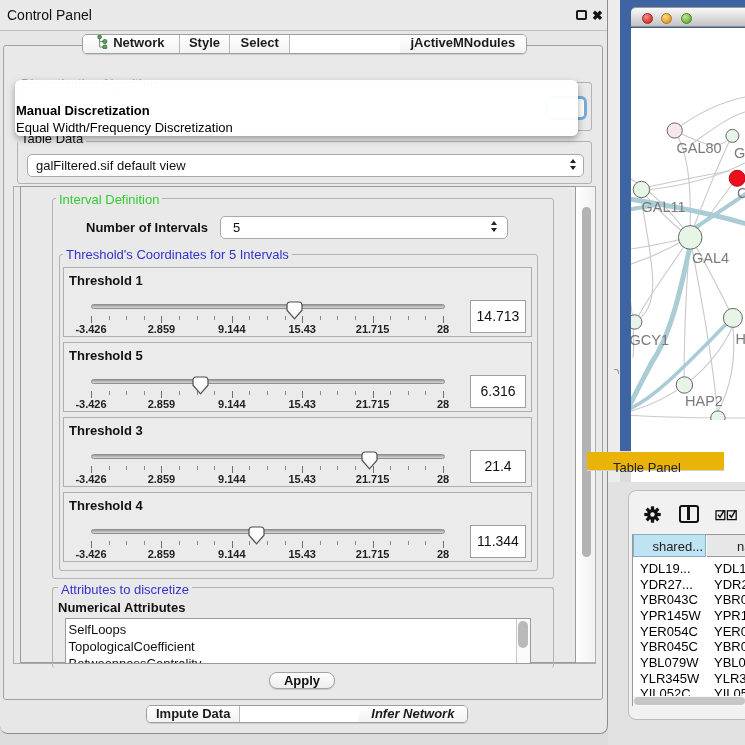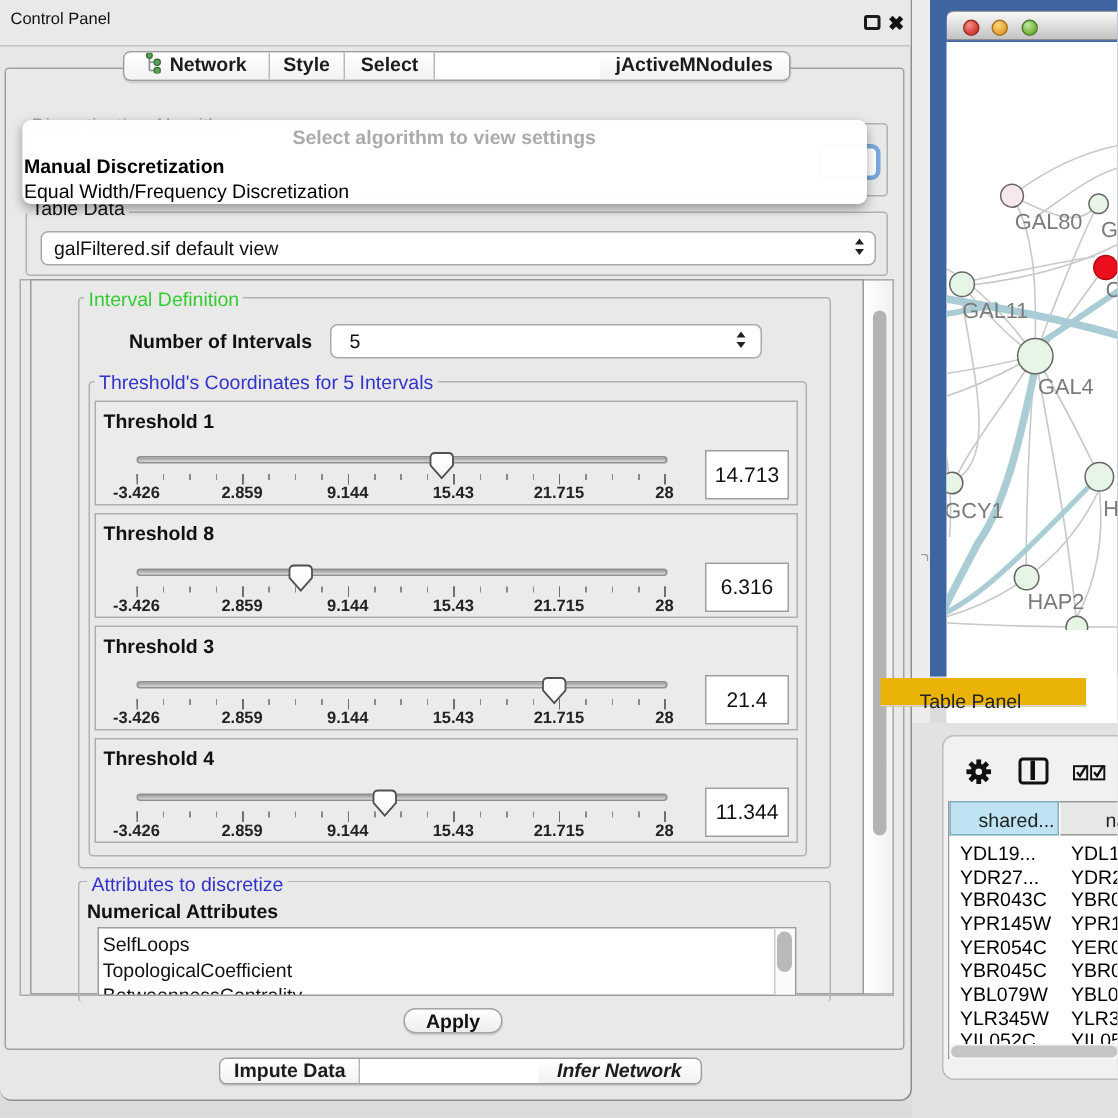--- a/index.html
+++ b/index.html
@@ -6,21 +6,21 @@
   html,body { width:745px; height:745px; overflow:hidden; background:#dcdcdc;
     font-family:"Liberation Sans", sans-serif; }
   .abs { position:absolute; }
   #stage { position:relative; width:745px; height:745px; }
   
   #cpwin { left:0; top:0; width:608px; height:734px; background:#e7e7e7;
     border:1px solid #8e8e8e; border-left:none; border-top:none;
     border-radius:0 0 8px 8px; }
   #titlebar { left:0; top:0; width:607px; height:31px; background:#e9e9e9;
     border-bottom:1px solid #c0c0c0; }
-  #titlebar .t { position:absolute; left:7px; top:7px; font-size:11px; color:#111; }
+  #titlebar .t { position:absolute; left:7px; top:7px; font-size:14px; color:#111; }
   #minbox { left:576px; top:10px; width:11px; height:10px; border:2px solid #1a1a1a; border-radius:2px; }
   #closex { left:592px; top:8px; font-size:13px; font-weight:bold; color:#111; }
   
   .tabstrip { height:21px; background:#fff; border:1px solid #9e9e9e; border-radius:5px;
     display:flex; overflow:hidden; box-shadow:0 1px 1px rgba(0,0,0,0.12); }
   .tabstrip .seg { height:100%; display:flex; align-items:flex-start; justify-content:center;
     font-size:13px; font-weight:600; color:#1c1c1c; border-right:1px solid #b9b9b9;
     background:linear-gradient(#ffffff,#f2f2f2); }
   .tabstrip .seg:last-child { border-right:none; }
   .tabstrip .seg.sel { background:linear-gradient(#7e7e7e,#6d6d6d); color:#e9e9e9; border-right:none;margin-top:31px; }
@@ -115,21 +115,20 @@
     <div class="seg" style="width:60px;">Select</div>
     <div class="seg sel" style="width:110px;">Cyni Toolbox</div>
     <div class="seg" style="width:127px;">jActiveMNodules</div>
   </div>
 
   <div class="abs group" style="left:17px; top:82px; width:575px; height:49px;"></div>
   <div class="abs" style="left:21px; top:76px; font-size:13px; color:#a5a5a5; background:transparent;">Discretization Algorithm</div>
   <div class="abs" style="left:545px; top:96px; width:42px; height:24px; background:#fff; border:3px solid #7aa9d8; border-radius:6px;"></div>
 
   <div class="abs" id="popup">
-    <div class="abs" style="left:180px; top:4px; width:220px; font-size:13px; color:#ababab; font-weight:600;">Select algorithm to view settings</div>
     <div class="abs" style="left:1px; top:23px; font-size:13px; font-weight:bold; color:#000;">Manual Discretization</div>
     <div class="abs" style="left:1px; top:40px; font-size:13px; color:#000;">Equal Width/Frequency Discretization</div>
   </div>
 
   <div class="abs group" style="left:17px; top:141px; width:575px; height:43px;"></div>
   <div class="abs gtitle" style="left:18px; top:131px; color:#111;">Table Data</div>
   <div class="abs combo" style="left:27px; top:154px; width:557px; height:23px;">
     <span class="cv">galFiltered.sif default view</span>
     <div class="updown" style="right:5px; top:4px;">
         <div class="u"></div>
@@ -172,21 +171,21 @@
           <linearGradient id="tg1" x1="0" y1="0" x2="0" y2="1">
       <stop offset="0" stop-color="#ffffff"></stop>
             <stop offset="0.55" stop-color="#fbfbfb"></stop>
             <stop offset="1" stop-color="#ececec"></stop>
     </linearGradient>
         </defs>
     <path d="M 1 4.2 Q 1 1 4.2 1 L 12.8 1 Q 16 1 16 4.2 L 16 9.2 L 8.5 17.8 L 1 9.2 Z" fill="url(#tg1)" stroke="#4f4f4f" stroke-width="1.2"></path>
       </svg>
       <div class="vfield" style="top:300px;">14.713</div>
       <div class="abs tbox" style="top:342px;"></div>
-      <div class="tlabel" style="top:348px;">Threshold 8</div>
+      <div class="tlabel" style="top:348px;">Threshold 5</div>
       <div class="track" style="top:379px;"></div>
       <div class="ticks-min" style="top:391px;"></div>
       <div class="ticks-maj" style="top:391px;"></div>
       <div class="slabel" style="left:91px; top:398px;">-3.426</div>
       <div class="slabel" style="left:161.4px; top:398px;">2.859</div>
       <div class="slabel" style="left:231.8px; top:398px;">9.144</div>
       <div class="slabel" style="left:302.20000000000005px; top:398px;">15.43</div>
       <div class="slabel" style="left:372.6px; top:398px;">21.715</div>
       <div class="slabel" style="left:443px; top:398px;">28</div>
       <svg class="thumb" style="left:191.61932794501368px; top:375.5px;" viewBox="0 0 17 19">

